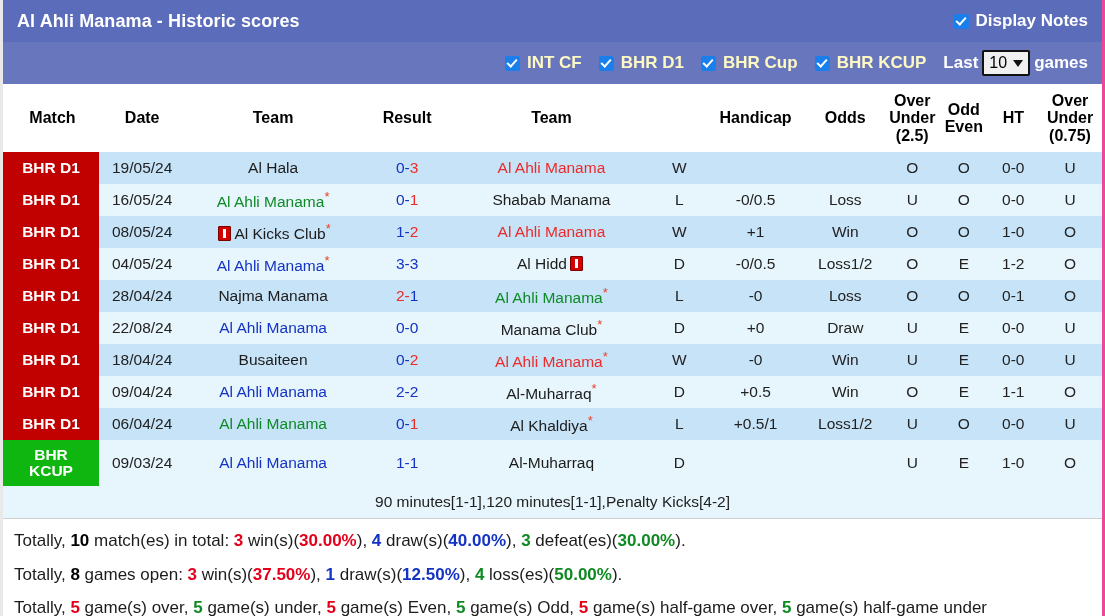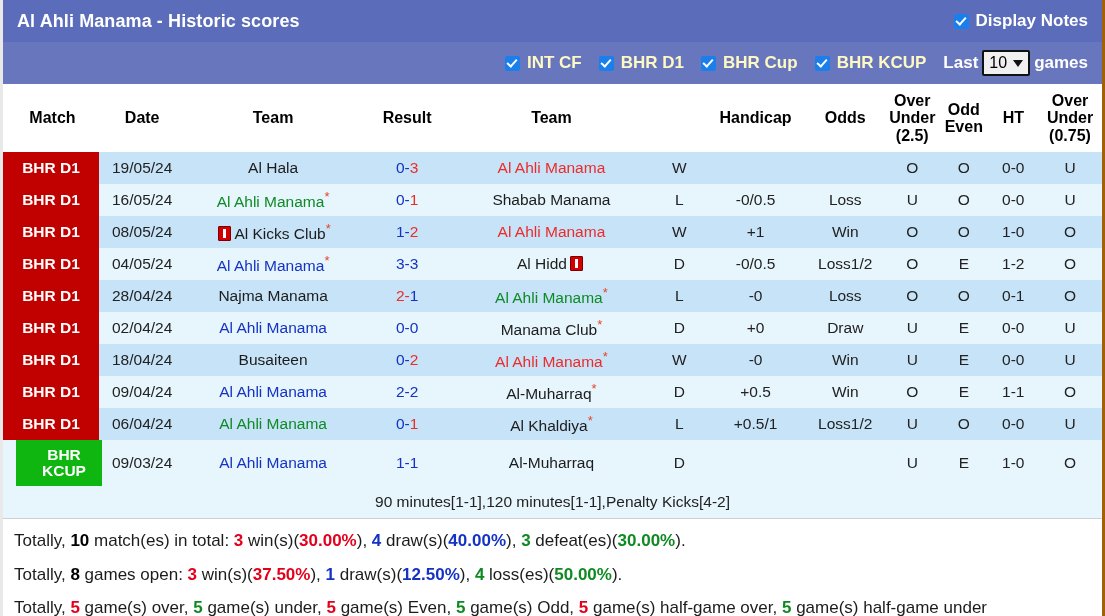--- a/index.html
+++ b/index.html
@@ -7,21 +7,21 @@
     margin: 0; padding: 0;
     width: 1105px; height: 616px;
     background: #f2f2f2;
     font-family: "Liberation Sans", sans-serif;
     overflow: hidden;
   }
   #app {
     width: 1105px; height: 616px;
     background: #ffffff;
     border-left: 3px solid #e9e9e9;
-    border-right: 3px solid #a16207;
+    border-right: 3px solid #ec4899;
     display: flex; flex-direction: column;
   }
 
   
   .titlebar {
     background: #5b6cba;
     height: 42px;
     display: flex; align-items: center;
     padding: 0 14px;
     flex: 0 0 auto;
@@ -136,21 +136,21 @@
     display: flex; align-items: center; justify-content: center;
     width: 96px; height: 32px;
     color: #ffffff;
     font-size: 15.5px;
     font-weight: bold;
     line-height: 1.03;
   }
   .badge.two-line { flex-direction: column; height: 46px; }
 
   tr.tall td { height: 46px; }
-  tr.tall .badge { height: 46px; margin-left: 13px; }
+  tr.tall .badge { height: 46px; }
 
   .star { color: #e8442a; font-size: 13px; vertical-align: super; }
 
   
   .redcard {
     display: inline-block;
     width: 13px; height: 15px;
     background: #d40000;
     border: 1px solid #7a0000;
     border-radius: 1px;
@@ -359,21 +359,21 @@
           <td class="c-oe t-green">O</td>
           <td class="c-ht">0-1</td>
           <td class="c-ou075 t-red">O</td>
         </tr>
         <tr class="r-even">
           <td class="c-match">
             <div class="badge" style="background: rgb(193, 0, 0);">
               <div>BHR D1</div>
             </div>
           </td>
-          <td class="c-date">02/04/24</td>
+          <td class="c-date">22/08/24</td>
           <td class="c-team1"><span class="t-blue">Al Ahli Manama</span></td>
           <td class="c-res"><span class="t-blue">0</span><span class="t-blue">-</span><span class="t-blue">0</span></td>
           <td class="c-team2"><span class="t-dark">Manama Club</span><span class="star">*</span></td>
           <td class="c-wld t-blue">D</td>
           <td class="c-hcap">+0</td>
           <td class="c-odds t-blue">Draw</td>
           <td class="c-ou25 t-green">U</td>
           <td class="c-oe t-red">E</td>
           <td class="c-ht">0-0</td>
           <td class="c-ou075 t-green">U</td>

